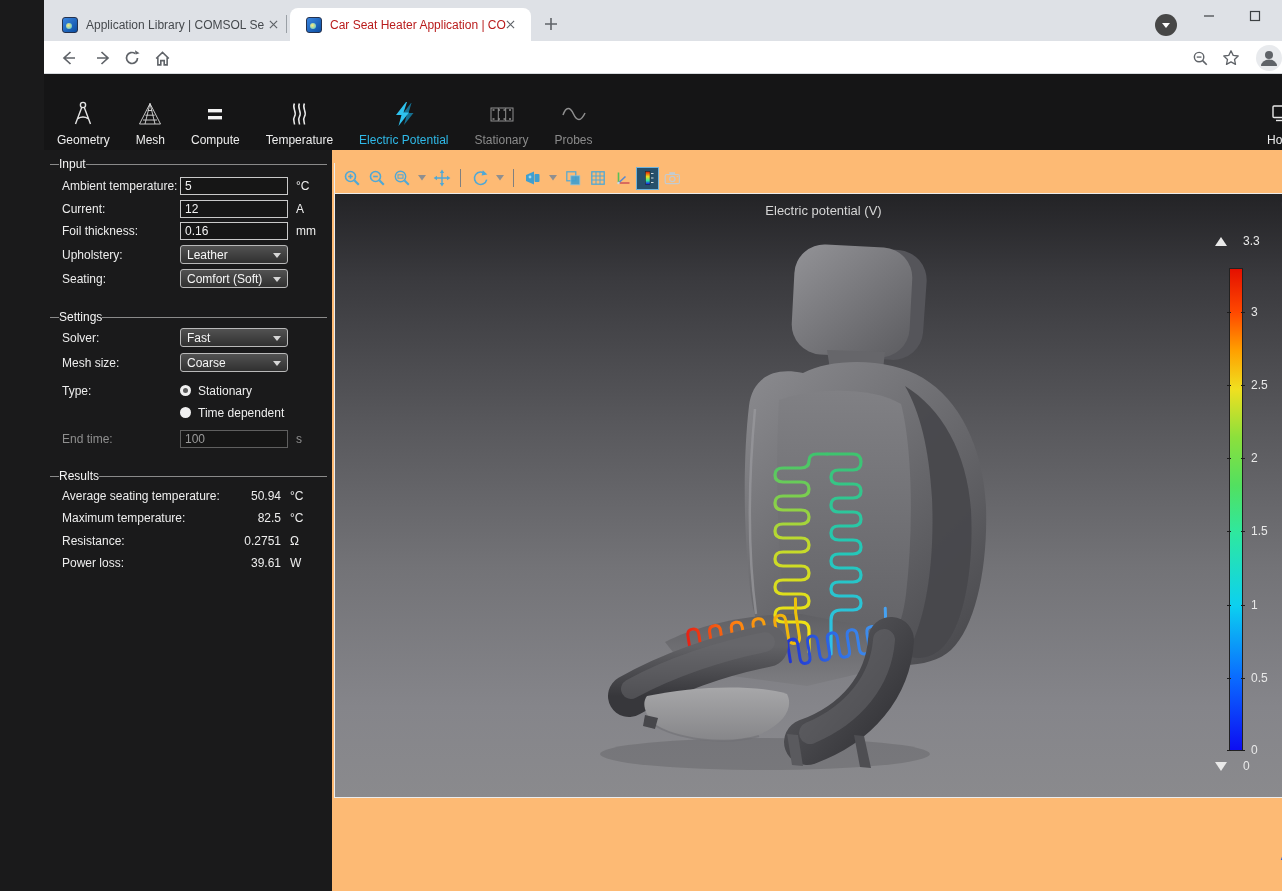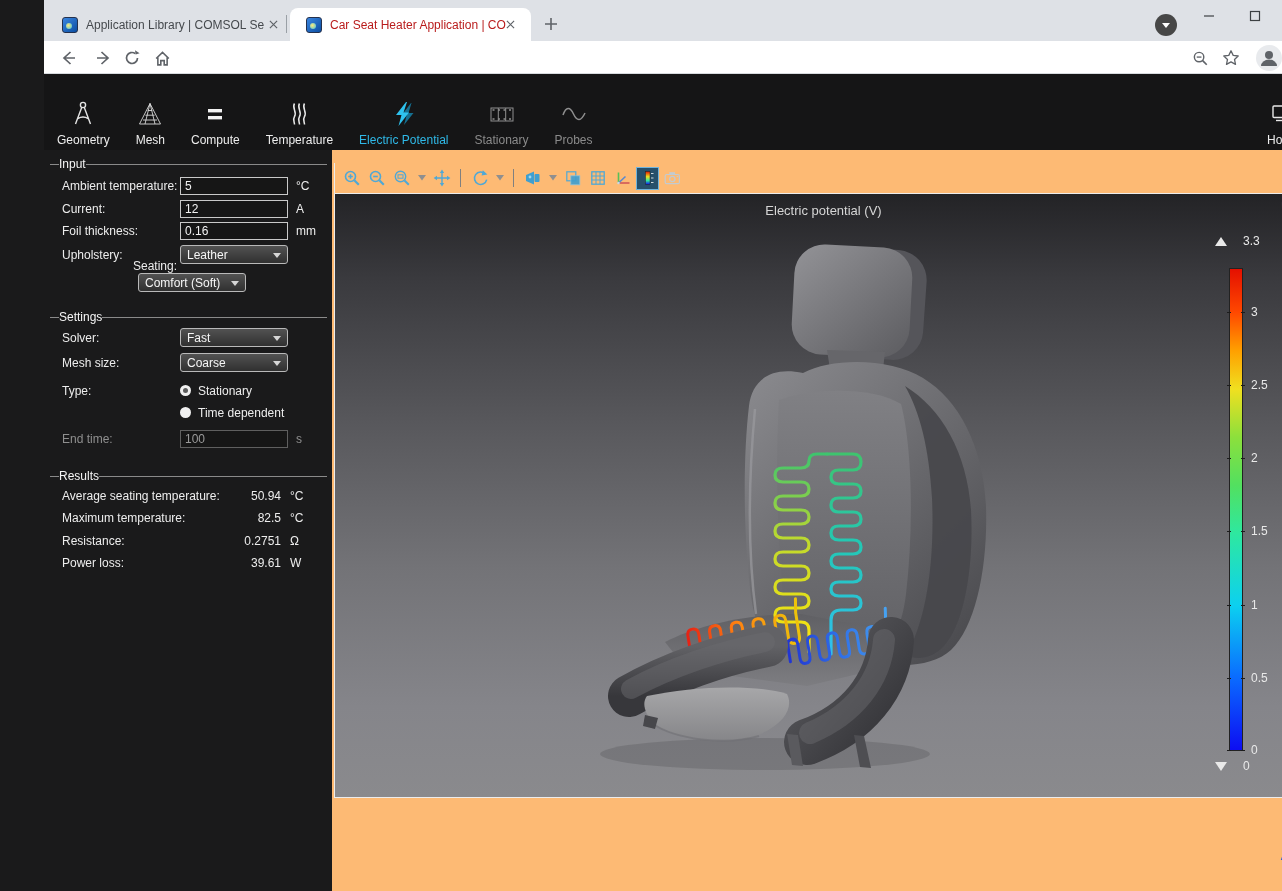--- a/index.html
+++ b/index.html
@@ -268,21 +268,21 @@
       <span class="lbl">Foil thickness:</span>
       <input class="fld" value="0.16" style="">
       <span class="unit">mm</span>
     </div>
     <div class="srow" style="top:95px;">
       <span class="lbl">Upholstery:</span>
       <div class="sel">
           <span>Leather</span>
         </div>
     </div>
-    <div class="srow" style="top:109px;flex-direction:column;">
+    <div class="srow" style="top:119px;">
       <span class="lbl">Seating:</span>
       <div class="sel">
           <span>Comfort (Soft)</span>
         </div>
     </div>
 
     <div class="sech" style="top:160px;">
       <span class="dash"></span>
       <span class="t">Settings</span>
       <span class="line"></span>

